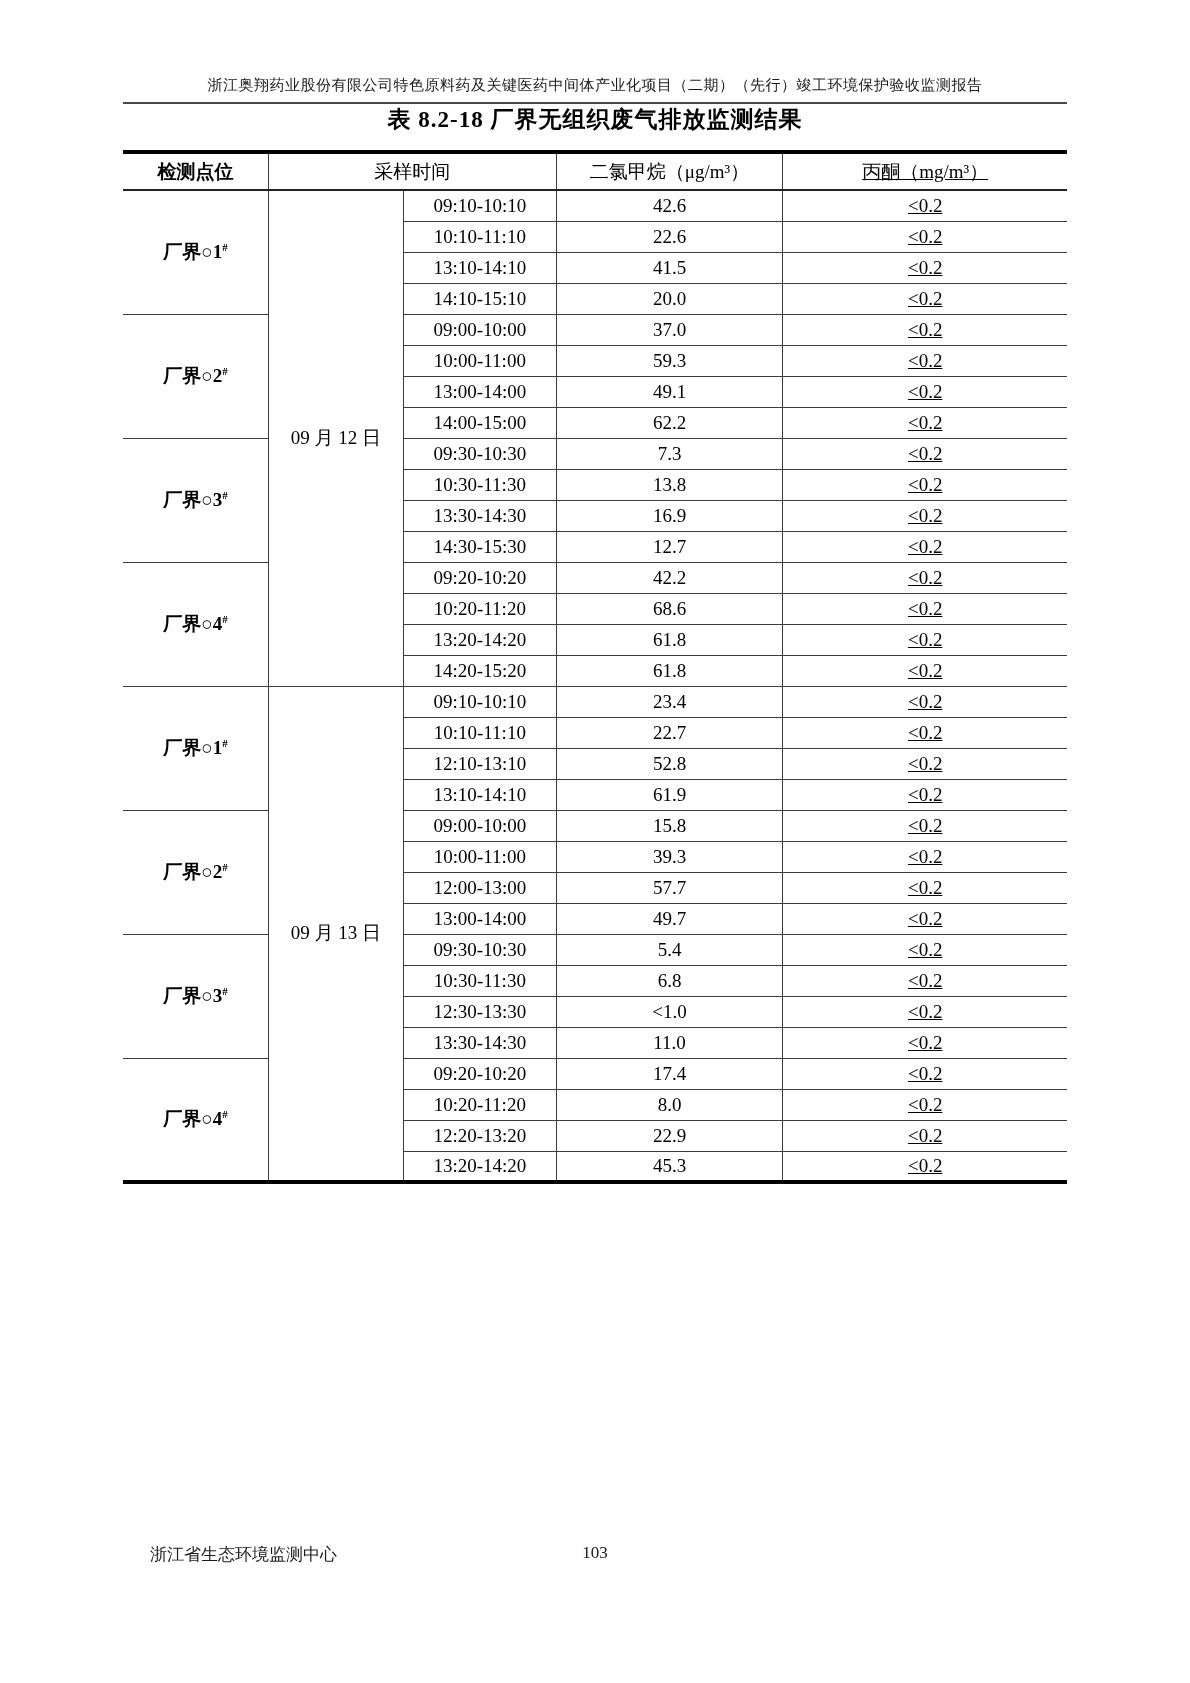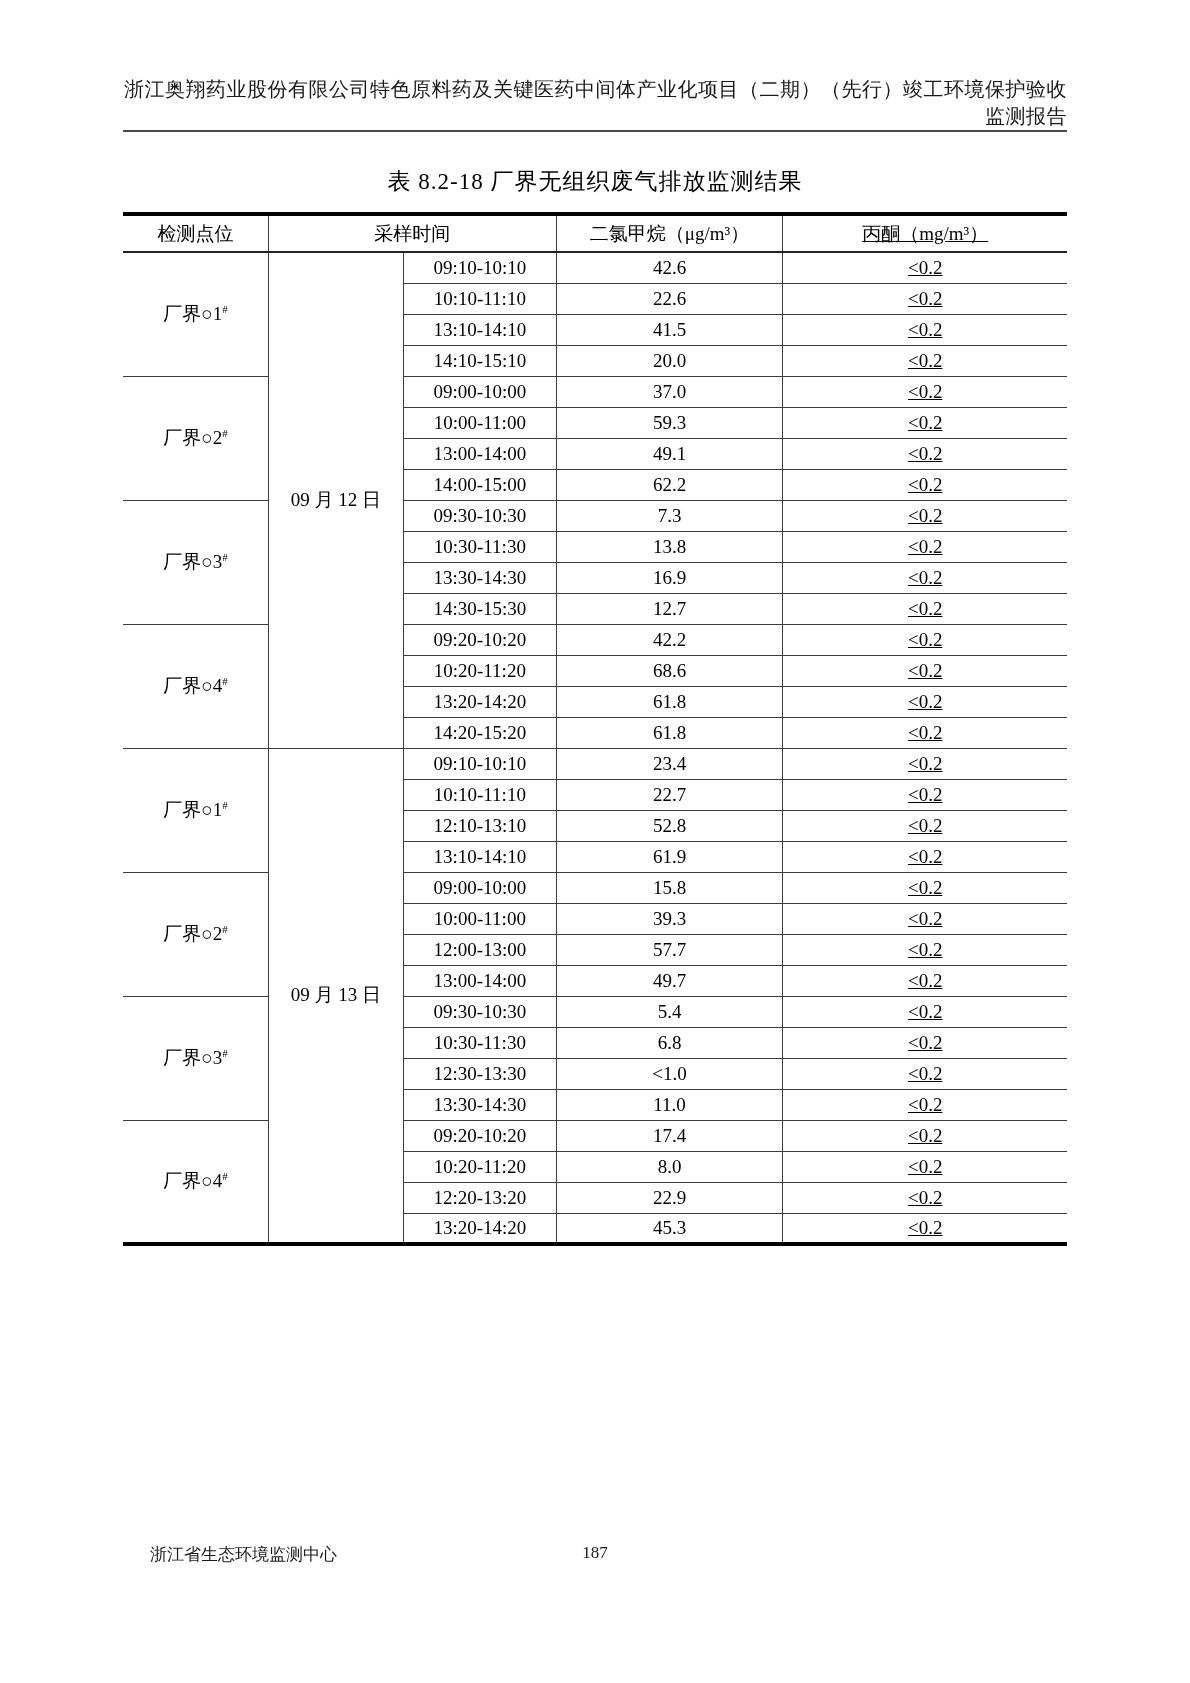--- a/index.html
+++ b/index.html
@@ -15,31 +15,31 @@
   }
   .content {
     width:944px;
     margin:0 auto;
   }
   .doc-header {
     padding-top:76px;
   }
   .doc-header .doc-header-text {
     display:block;
-    text-align:right;
-    font-size:20px;
+    text-align:center;
+    font-size:15px;
     letter-spacing:0.5px;
     color:#1a1a1a;
+    padding-bottom:7px;
     border-bottom:2px solid #4a4a4a;
   }
   .table-title {
-    margin-top:34px;
     text-align:center;
     font-size:23px;
-    font-weight:normal;
+    font-weight:bold;
     letter-spacing:1px;
   }
   table.monitor-table {
     width:100%;
     margin-top:15px;
     border-collapse:collapse;
     table-layout:fixed;
     border-top:4px solid #000;
     border-bottom:4px solid #000;
   }
@@ -50,21 +50,21 @@
     vertical-align:middle;
     padding:1px 2px;
     border:1px solid #3d3d3d;
   }
   .monitor-table th {
     height:38px;
     border-top:none;
     border-bottom:2px solid #222;
   }
   .monitor-table td { height:31px; }
-  .monitor-table .edge-left  { border-left:none; }
+  .monitor-table .edge-left  { border-left:none;font-weight:bold; }
   .monitor-table .edge-right { border-right:none;text-decoration:underline; }
   .monitor-table sup {
     font-size:11px;
     vertical-align:super;
     line-height:0;
   }
   .page-footer {
     position:absolute;
     top:1543px;
     left:123px;
@@ -280,15 +280,15 @@
             <td class="col-dcm">45.3</td>
             <td class="col-acetone edge-right">&lt;0.2</td>
           </tr>
         </tbody>
     </table>
 
   </div>
 
   <div class="page-footer">
     <span class="footer-org">浙江省生态环境监测中心</span>
-    <span class="footer-page-number">187</span>
+    <span class="footer-page-number">103</span>
   </div>
 </div>
 
 </body></html>

